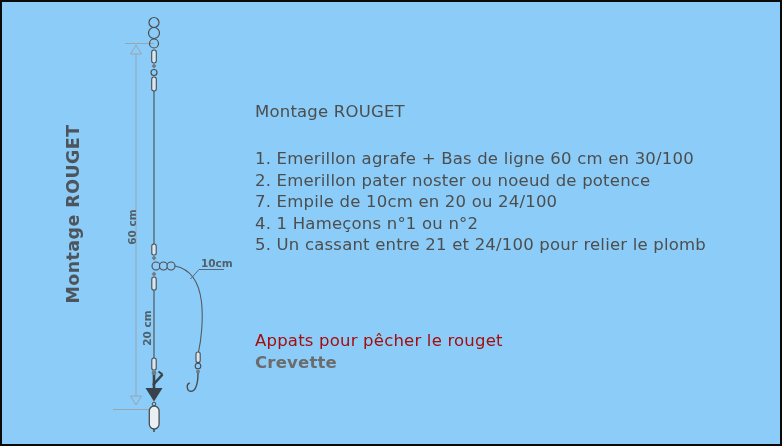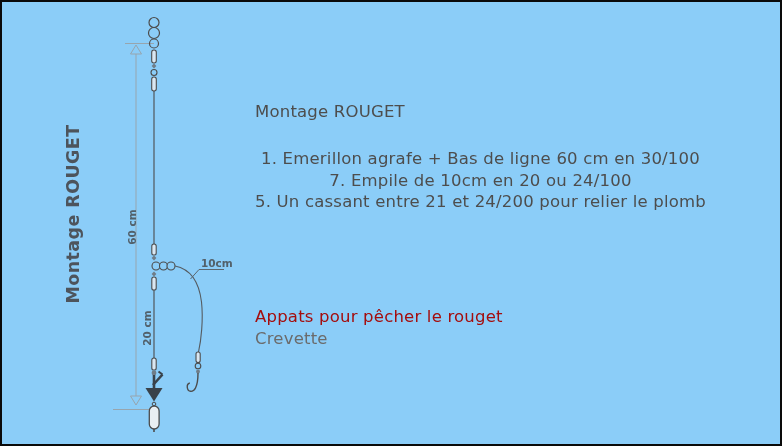--- a/index.html
+++ b/index.html
@@ -23,25 +23,25 @@
   }
   .rig-svg{position:absolute;left:0;top:0;}
   .info{
     position:absolute;left:253px;top:0;width:520px;
     color:#4d4d4d;
     font-size:16.5px;
     letter-spacing:0.2px;
     line-height:21.5px;
   }
   .info-title{position:absolute;left:0;top:99px;white-space:nowrap;}
-  .info-list{position:absolute;left:0;top:146px;text-align:center;}
+  .info-list{position:absolute;left:0;top:146px;}
   .info-line{white-space:nowrap;}
-  .bait{position:absolute;left:0;top:304px;}
+  .bait{position:absolute;left:0;top:328px;}
   .bait-title{white-space:nowrap;color:#a40d0d;}
-  .bait-item{white-space:nowrap;color:#6b6b6b;}
+  .bait-item{white-space:nowrap;color:#6b6b6b;font-weight:bold;}
 </style>
 </head>
 <body>
 
 <div class="panel">
 
   <div class="vert-title">Montage ROUGET</div>
 
   <svg class="rig-svg" width="782" height="446" viewBox="0 0 782 446">
 
@@ -112,22 +112,24 @@
       <rect x="147.3" y="404" width="9.8" height="23" rx="4.9" fill="#e9eff3" stroke="#4c4c4c" stroke-width="1.3"></rect>
       <line x1="152" y1="427" x2="152" y2="430" stroke="#4c4c4c" stroke-width="1.6"></line>
     </g>
   </svg>
 
   <div class="info">
     <div class="info-title">Montage ROUGET</div>
 
     <div class="info-list">
       <div class="info-line">1. Emerillon agrafe + Bas de ligne 60 cm en 30/100</div>
+      <div class="info-line">2. Emerillon pater noster ou noeud de potence</div>
       <div class="info-line">7. Empile de 10cm en 20 ou 24/100</div>
-      <div class="info-line">5. Un cassant entre 21 et 24/200 pour relier le plomb</div>
+      <div class="info-line">4. 1 Hameçons n°1 ou n°2</div>
+      <div class="info-line">5. Un cassant entre 21 et 24/100 pour relier le plomb</div>
     </div>
 
     <div class="bait">
       <div class="bait-title">Appats pour pêcher le rouget</div>
       <div class="bait-item">Crevette</div>
     </div>
   </div>
 
 </div>
 

